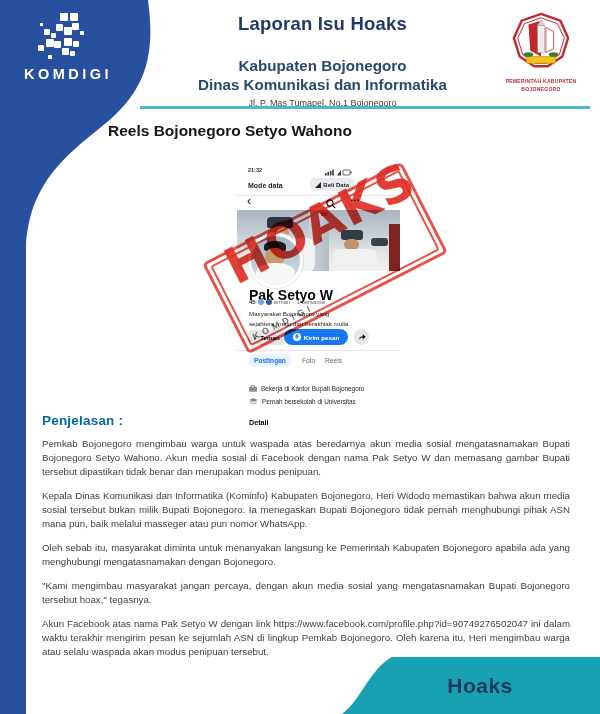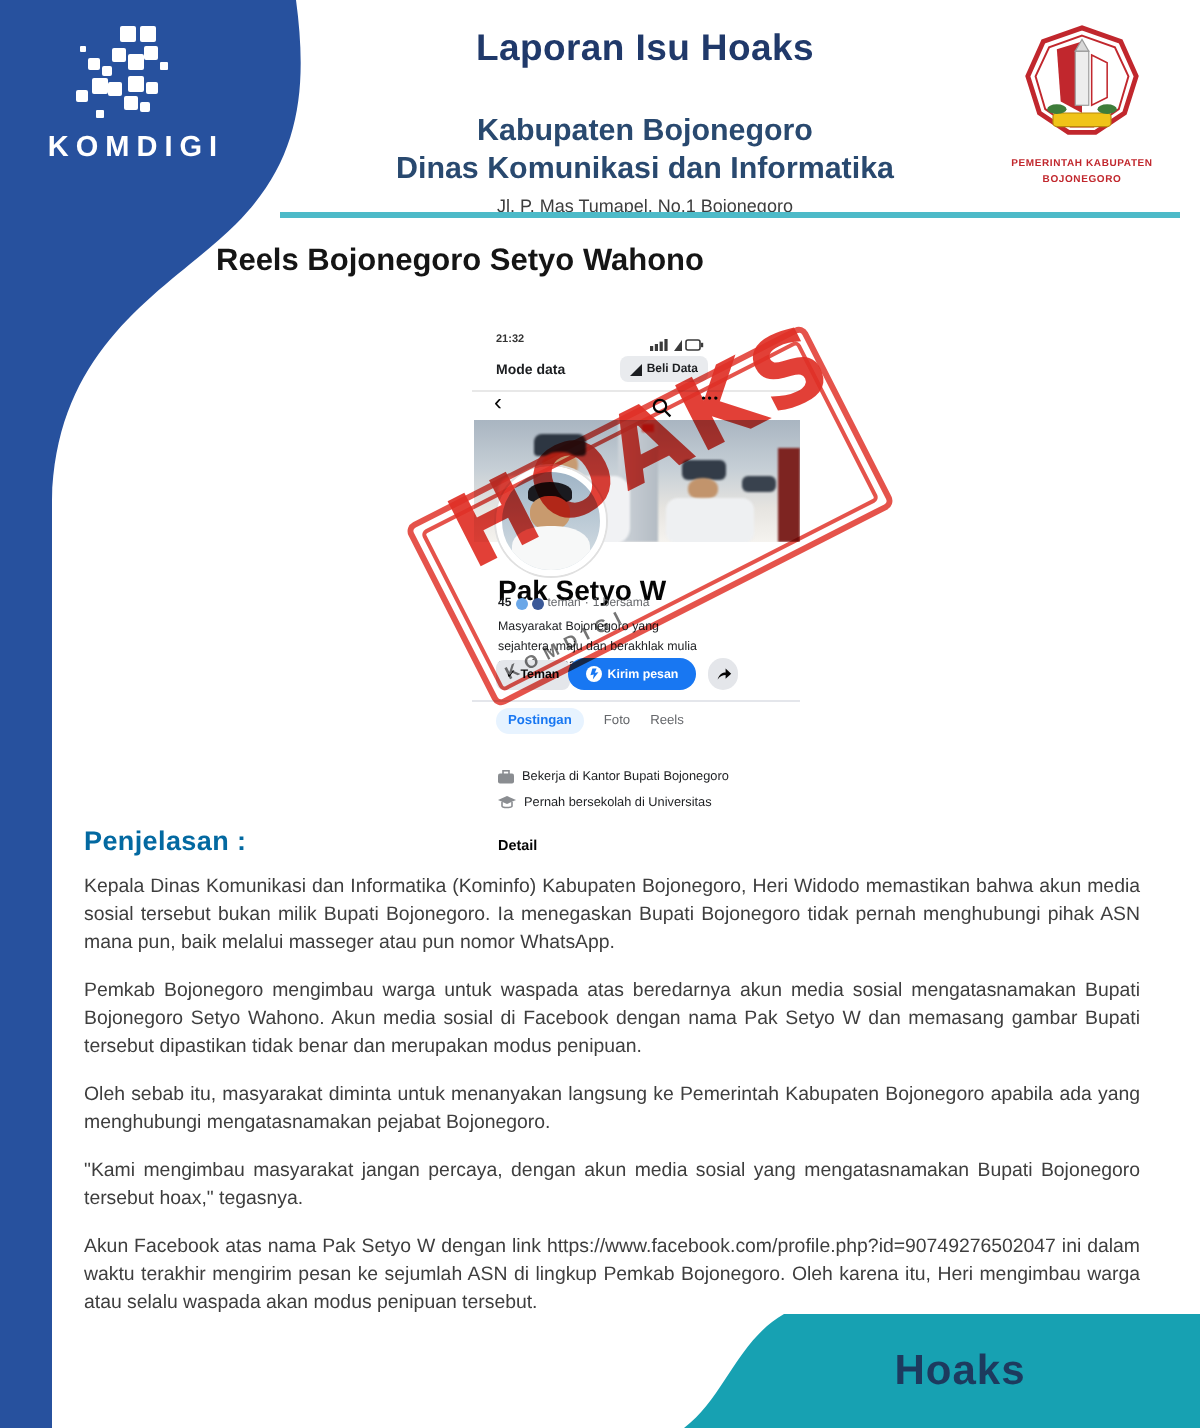--- a/index.html
+++ b/index.html
@@ -259,23 +259,23 @@
   </div>
 
   <div class="stamp">
     <div class="stamp-inner"></div>
     <div class="stamp-text">HOAKS</div>
     <div class="stamp-mark">KOMDIGI</div>
   </div>
 
   <section class="explain">
     <h2>Penjelasan :</h2>
+    <p>Pemkab Bojonegoro mengimbau warga untuk waspada atas beredarnya akun media sosial mengatasnamakan Bupati Bojonegoro Setyo Wahono. Akun media sosial di Facebook dengan nama Pak Setyo W dan memasang gambar Bupati tersebut dipastikan tidak benar dan merupakan modus penipuan.</p>
     <p>Kepala Dinas Komunikasi dan Informatika (Kominfo) Kabupaten Bojonegoro, Heri Widodo memastikan bahwa akun media sosial tersebut bukan milik Bupati Bojonegoro. Ia menegaskan Bupati Bojonegoro tidak pernah menghubungi pihak ASN mana pun, baik melalui masseger atau pun nomor WhatsApp.</p>
-    <p>Pemkab Bojonegoro mengimbau warga untuk waspada atas beredarnya akun media sosial mengatasnamakan Bupati Bojonegoro Setyo Wahono. Akun media sosial di Facebook dengan nama Pak Setyo W dan memasang gambar Bupati tersebut dipastikan tidak benar dan merupakan modus penipuan.</p>
-    <p>Oleh sebab itu, masyarakat diminta untuk menanyakan langsung ke Pemerintah Kabupaten Bojonegoro apabila ada yang menghubungi mengatasnamakan pejabat Bojonegoro.</p>
+    <p>Oleh sebab itu, masyarakat diminta untuk menanyakan langsung ke Pemerintah Kabupaten Bojonegoro apabila ada yang menghubungi mengatasnamakan dengan Bojonegoro.</p>
     <p>"Kami mengimbau masyarakat jangan percaya, dengan akun media sosial yang mengatasnamakan Bupati Bojonegoro tersebut hoax," tegasnya.</p>
     <p>Akun Facebook atas nama Pak Setyo W dengan link https://www.facebook.com/profile.php?id=90749276502047 ini dalam waktu terakhir mengirim pesan ke sejumlah ASN di lingkup Pemkab Bojonegoro. Oleh karena itu, Heri mengimbau warga atau selalu waspada akan modus penipuan tersebut.</p>
   </section>
 
   <div class="badge">
     <svg width="258" height="57" viewBox="0 0 258 57">
       <path d="M50,0 H258 V57 H0 C20,42 27,13 50,0 Z" fill="#17A1B2"></path>
     </svg>
     <div class="badge-label">Hoaks</div>
   </div>

